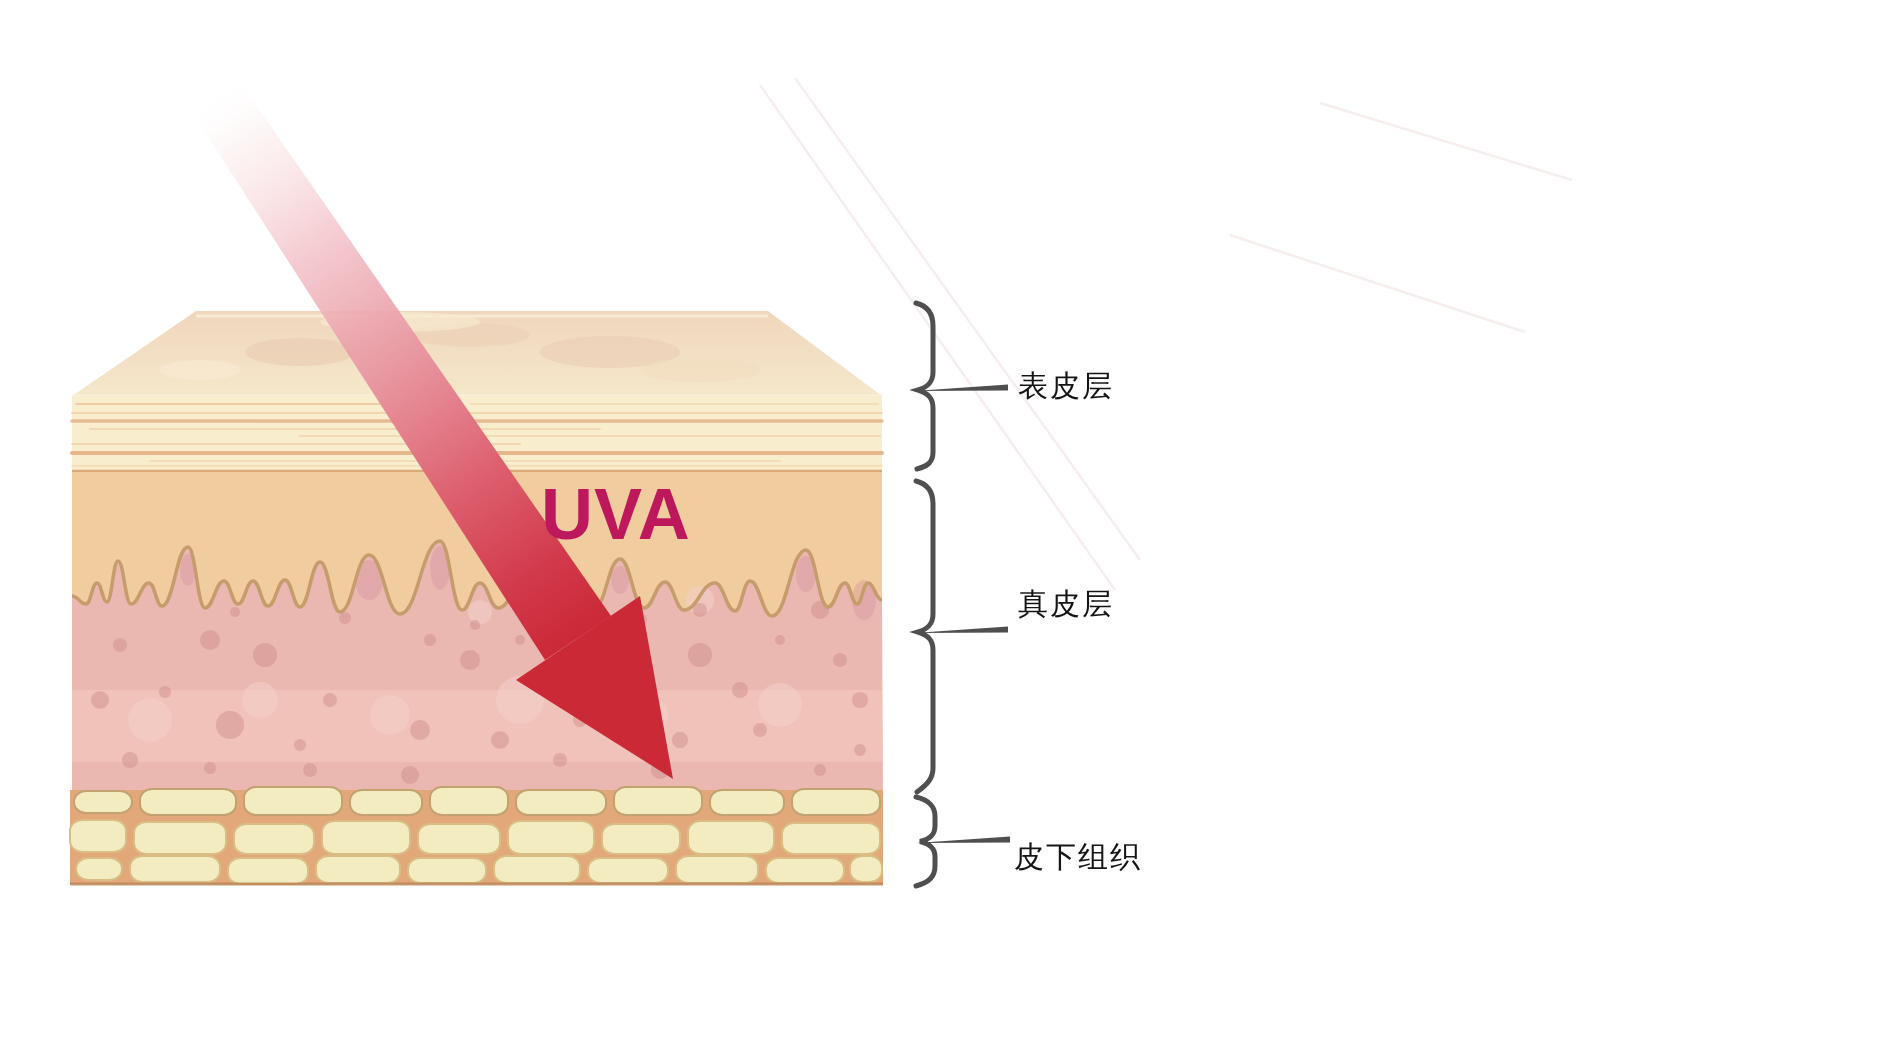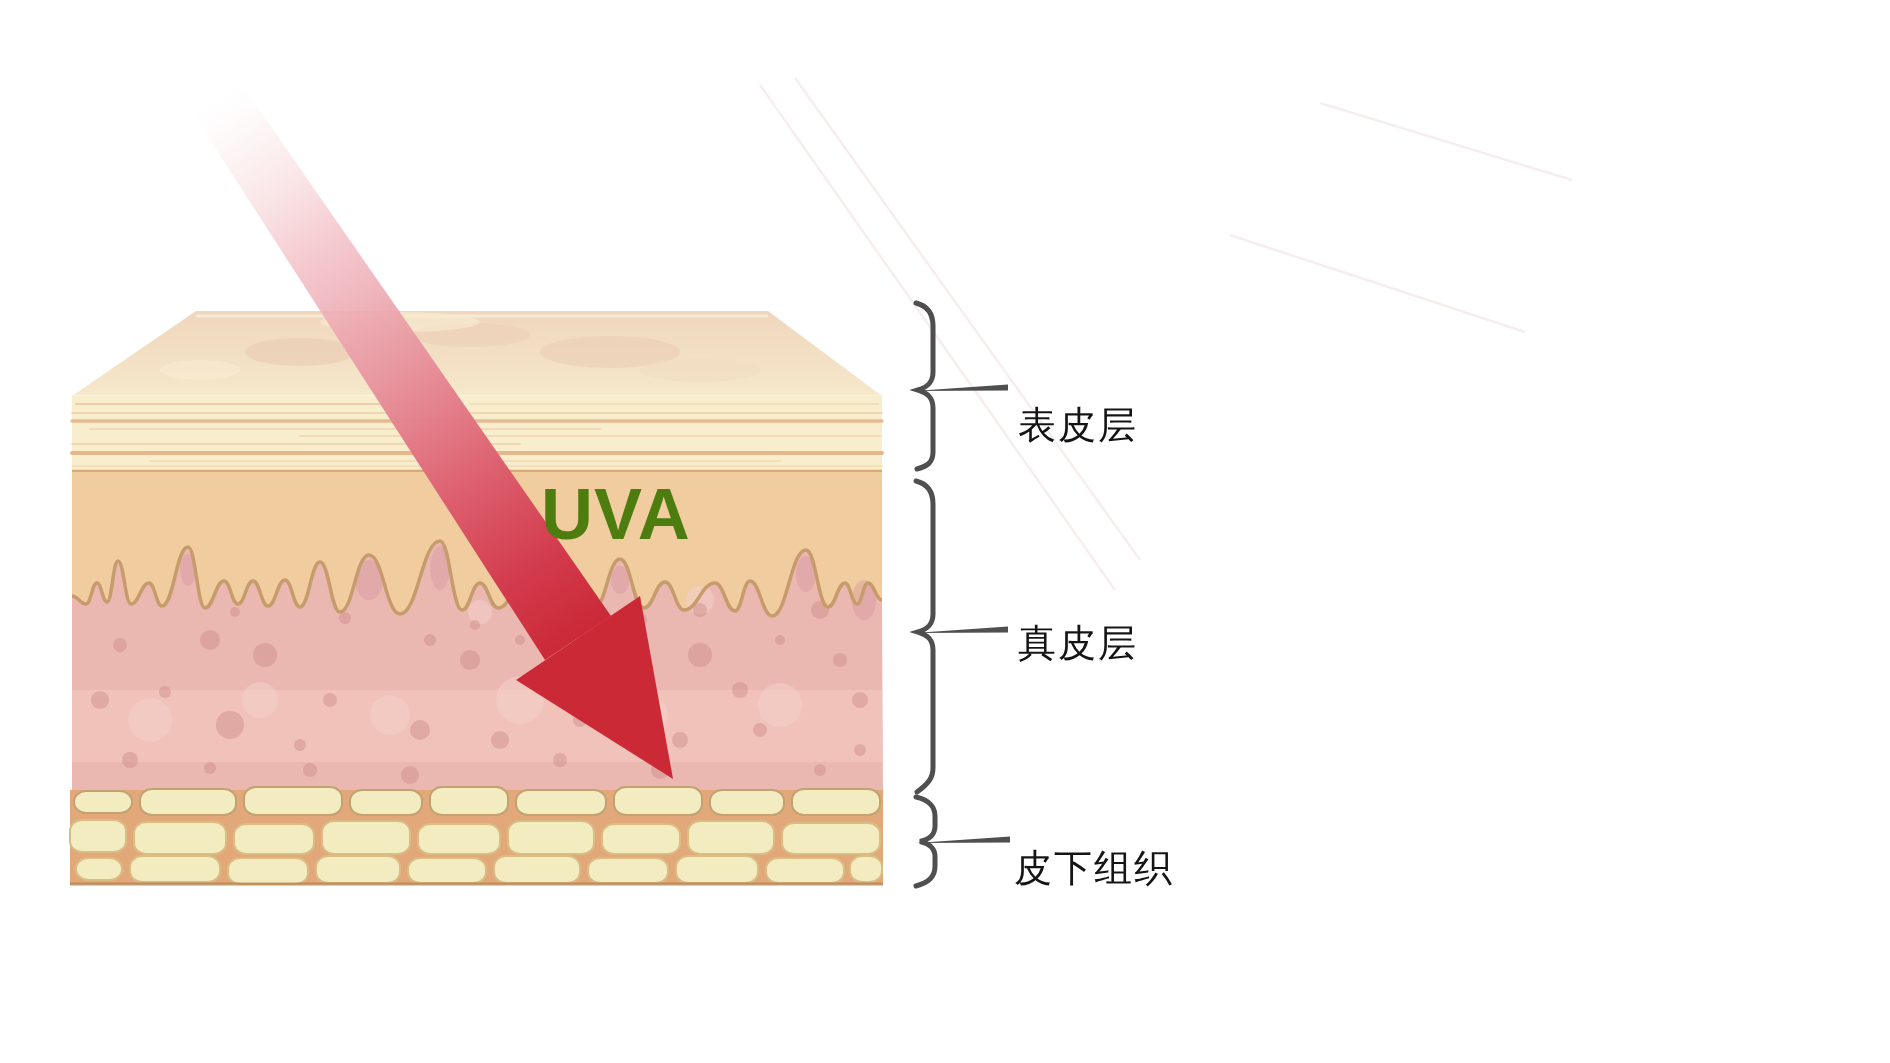--- a/index.html
+++ b/index.html
@@ -10,33 +10,32 @@
     background:#ffffff;
     font-family:"Liberation Sans", sans-serif;
   }
   .stage svg{position:absolute;left:0;top:0;}
   .uva-label{
     position:absolute;
     left:541px;top:478px;
     font-size:72px;
     font-weight:bold;
     letter-spacing:1px;
-    color:#4d7c0f;
+    color:#be185d;
     line-height:1;
     font-family:"Liberation Sans", sans-serif;
   }
   .layer-label{
     position:absolute;
-    font-size:38px;
+    font-size:30px;
     color:#141414;
     letter-spacing:2px;
     line-height:1.1;
     font-family:"Liberation Sans", sans-serif;
     white-space:nowrap;
-    margin-top:36px;
   }
 </style>
 </head>
 <body>
 
 <div class="stage">
 
   <svg width="1890" height="1063" viewBox="0 0 1890 1063">
     <defs>
       <linearGradient id="beamGrad" gradientUnits="userSpaceOnUse" x1="210" y1="88" x2="578" y2="638">
@@ -206,14 +205,14 @@
     <g fill="#4f4f4f">
       <polygon points="914,391 1008,384.5 1008,390.5"></polygon>
       <polygon points="914,633 1008,626.5 1008,632.5"></polygon>
       <polygon points="916,843 1010,836.5 1010,842.5"></polygon>
     </g>
   </svg>
 
   <div class="uva-label">UVA</div>
   <div class="layer-label" style="left:1018px;top:369px">表皮层</div>
   <div class="layer-label" style="left:1018px;top:587px">真皮层</div>
-  <div class="layer-label" style="left:1014px;top:812px">皮下组织</div>
+  <div class="layer-label" style="left:1014px;top:840px">皮下组织</div>
 </div>
 
 </body></html>

